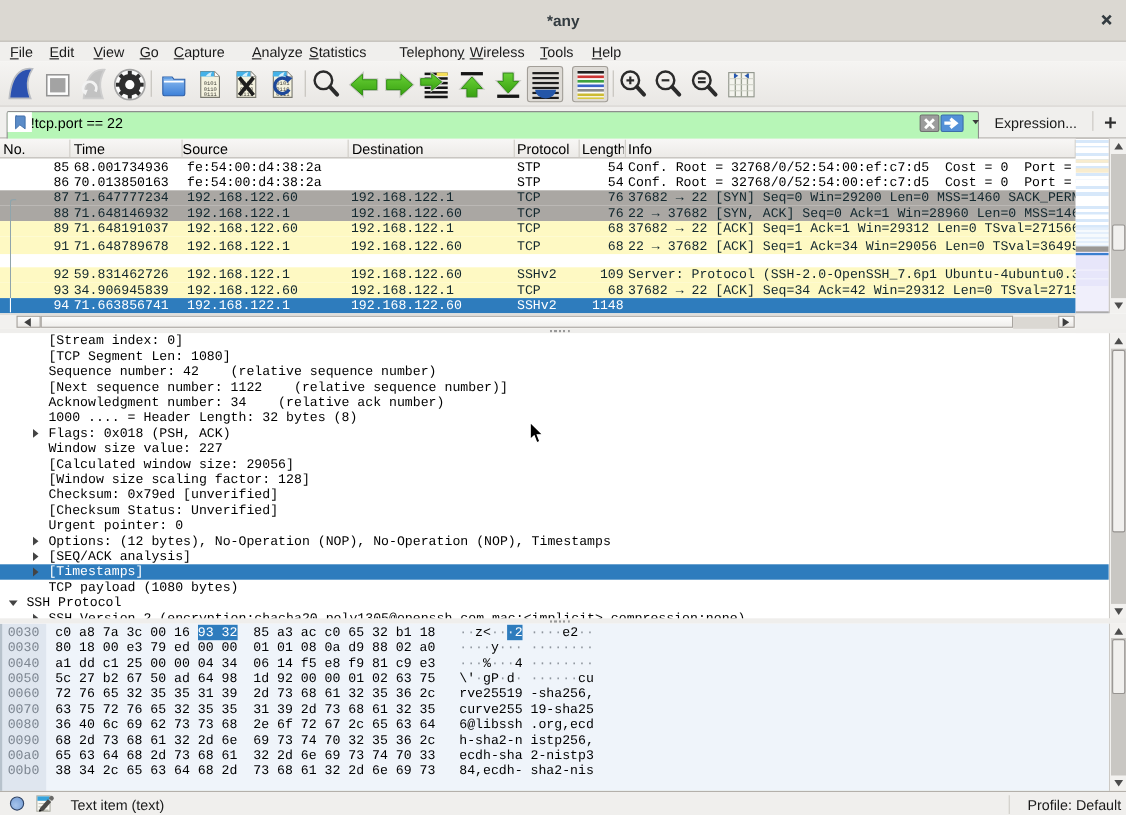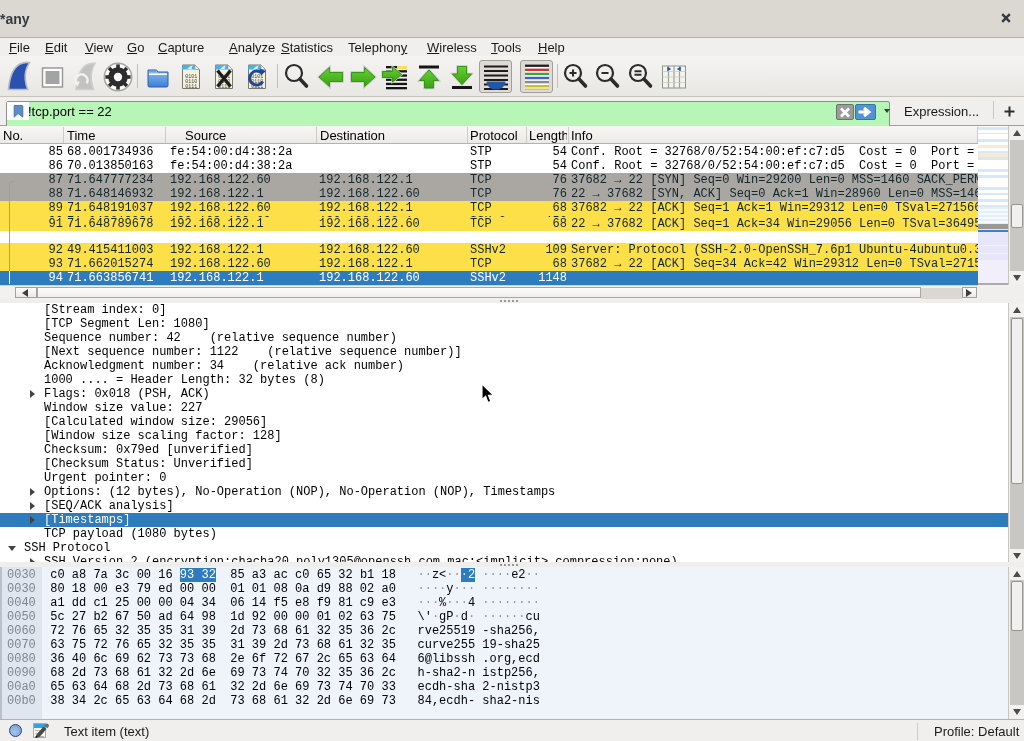--- a/index.html
+++ b/index.html
@@ -1,20 +1,20 @@
 <!DOCTYPE html>
 <html><head><meta charset="utf-8"><style>
 *{margin:0;padding:0;box-sizing:border-box}
 html,body{width:1024px;height:741px;overflow:hidden}
 body{font-family:"Liberation Sans",sans-serif;position:relative;background:#fff;font-size:13px;color:#000}
 .abs{position:absolute}
 .mono{font-family:"Liberation Mono",monospace;font-size:12px;line-height:14px;white-space:pre}
 
 #titlebar{left:0;top:0;width:1024px;height:38px;background:#dbd8d2;border-bottom:1px solid #b6b2ab}
-#titlebar .t{left:0;top:11px;width:1024px;font-weight:bold;font-size:14px;color:#333b40}
+#titlebar .t{left:0;top:11px;width:1024px;text-align:center;font-weight:bold;font-size:14px;color:#333b40}
 
 #menubar{left:0;top:38px;width:1024px;height:18px;background:#f0efed;color:#1a1a1a}
 #menubar span{position:absolute;top:2px}
 #menubar u{text-decoration:underline}
 
 #toolbar{left:0;top:56px;width:1024px;height:41px;background:linear-gradient(#f5f4f2,#e9e7e4);border-bottom:1px solid #c6c3bd}
 .tb{position:absolute;top:5px;width:32px;height:32px}
 .tbsep{position:absolute;top:8px;width:1px;height:24px;background:#c3c0ba}
 .pressed{background:#dedbd6;border:1px solid #a29e98;border-radius:3px}
 
@@ -29,21 +29,21 @@
 
 #rows{left:0;top:145px;width:978px;height:140px;background:#fff;overflow:hidden}
 .prow{position:absolute;left:0;width:978px;height:14px;overflow:hidden}
 .prow span{position:absolute;top:0}
 .c-no{left:0;width:63px;text-align:right}
 .c-time{left:67px}.c-src{left:170px}.c-dst{left:319px}.c-pro{left:470px}
 .c-len{left:480px;width:87px;text-align:right}
 .c-inf{left:571px;width:407px;overflow:hidden}
 .r-w{background:#fff;color:#000}
 .r-g{background:#aaa7a3;color:#12272e}
-.r-l{background:#fde047;color:#12272e}
+.r-l{background:#fef9c3;color:#12272e}
 .r-s{background:#2e7cbd;color:#fff}
 
 #minimap{left:978px;top:127px;width:30px;height:158px}
 .sbv{background:#f2f1ef;border-left:1px solid #c8c5c0}
 .arrow{position:absolute;left:0;width:0;height:0}
 
 #hsb{left:0;top:285px;width:978px;height:14px;background:#f2f1ef;border-top:1px solid #d5d2cd}
 #split1{left:0;top:299px;width:1024px;height:4px;background:#efeeec}
 #details{left:0;top:303px;width:1008px;height:259px;background:#fff;overflow:hidden}
 .dline{position:absolute;left:0;width:1008px;height:14px;color:#000}
@@ -67,21 +67,21 @@
     </svg>
   </div>
 <div class="abs" id="menubar">
 <span style="left:9px"><u>F</u>ile</span>
 <span style="left:45px"><u>E</u>dit</span>
 <span style="left:85px"><u>V</u>iew</span>
 <span style="left:127px"><u>G</u>o</span>
 <span style="left:158px"><u>C</u>apture</span>
 <span style="left:229px"><u>A</u>nalyze</span>
 <span style="left:281px"><u>S</u>tatistics</span>
-<span style="left:348px">Telephon<u>y</u></span>
+<span style="left:363px">Telephon<u>y</u></span>
 <span style="left:427px"><u>W</u>ireless</span>
 <span style="left:491px"><u>T</u>ools</span>
 <span style="left:538px"><u>H</u>elp</span>
 </div>
 <div class="abs" id="toolbar">
 <svg class="tb" style="left:4px" viewBox="0 0 32 32">
       <path d="M4.5,28.5 C5.5,16 9.5,6.5 16,3 C20.5,0.8 25.5,1.6 25.5,1.6 C21.5,8 20.8,14 21.3,18.5 C21.8,23.5 23.8,28.5 23.8,28.5 Z" fill="#2b51b0" stroke="#b9bcc2" stroke-width="1.6"></path>
     </svg>
 <svg class="tb" style="left:36px" viewBox="0 0 32 32">
       <rect x="6.5" y="7" width="20" height="19" fill="#fdfdfd" stroke="#949494" stroke-width="1.4"></rect>
@@ -274,43 +274,43 @@
   </div>
   <span class="abs" style="left:904px;top:7px;color:#1a1a1a">Expression...</span>
   <div class="abs" style="left:993px;top:4px;width:1px;height:18px;background:#c9c6c1"></div>
   <svg style="left:1004px;top:9px" width="11" height="11" viewBox="0 0 11 11">
       <path d="M5.5,0.5 V10.5 M0.5,5.5 H10.5" stroke="#2e2e2e" stroke-width="2"></path>
     </svg>
 </div>
 <div class="abs" id="plhead">
 <span style="left:3px">No.</span>
     <span style="left:67px">Time</span>
-    <span style="left:185px">Source</span>
+    <span style="left:166px">Source</span>
     <span style="left:320px">Destination</span>
     <span style="left:470px">Protocol</span>
     <span style="left:529px;width:38px;overflow:hidden">Length</span>
     <span style="left:571px">Info</span>
 <i style="left:63px"></i>
     <i style="left:165px"></i>
     <i style="left:316px"></i>
     <i style="left:467px"></i>
     <i style="left:526px"></i>
     <i style="left:568px"></i>
     <i style="left:977px"></i>
 </div>
 <div class="abs mono" id="rows">
 <div class="prow r-w" style="top:0"><span class="c-no">85</span><span class="c-time">68.001734936</span><span class="c-src">fe:54:00:d4:38:2a</span><span class="c-pro">STP</span><span class="c-len">54</span><span class="c-inf">Conf. Root = 32768/0/52:54:00:ef:c7:d5  Cost = 0  Port = 0x8001</span></div>
 <div class="prow r-w" style="top:14px"><span class="c-no">86</span><span class="c-time">70.013850163</span><span class="c-src">fe:54:00:d4:38:2a</span><span class="c-pro">STP</span><span class="c-len">54</span><span class="c-inf">Conf. Root = 32768/0/52:54:00:ef:c7:d5  Cost = 0  Port = 0x8001</span></div>
 <div class="prow r-g" style="top:28px"><span class="c-no">87</span><span class="c-time">71.647777234</span><span class="c-src">192.168.122.60</span><span class="c-dst">192.168.122.1</span><span class="c-pro">TCP</span><span class="c-len">76</span><span class="c-inf">37682 → 22 [SYN] Seq=0 Win=29200 Len=0 MSS=1460 SACK_PERM=1 TSval=271566497</span></div>
 <div class="prow r-g" style="top:42px"><span class="c-no">88</span><span class="c-time">71.648146932</span><span class="c-src">192.168.122.1</span><span class="c-dst">192.168.122.60</span><span class="c-pro">TCP</span><span class="c-len">76</span><span class="c-inf">22 → 37682 [SYN, ACK] Seq=0 Ack=1 Win=28960 Len=0 MSS=1460 SACK_PERM=1 TSva</span></div>
 <div class="prow r-l" style="top:56px"><span class="c-no">89</span><span class="c-time">71.648191037</span><span class="c-src">192.168.122.60</span><span class="c-dst">192.168.122.1</span><span class="c-pro">TCP</span><span class="c-len">68</span><span class="c-inf">37682 → 22 [ACK] Seq=1 Ack=1 Win=29312 Len=0 TSval=2715664973 TSecr=3649553</span></div>
 <div class="prow r-l" style="top:70px"><span class="c-no">90</span><span class="c-time">71.648618924</span><span class="c-src">192.168.122.60</span><span class="c-dst">192.168.122.1</span><span class="c-pro">SSHv2</span><span class="c-len">156</span></div>
 <div class="prow r-l" style="top:72px"><span class="c-no">91</span><span class="c-time">71.648789678</span><span class="c-src">192.168.122.1</span><span class="c-dst">192.168.122.60</span><span class="c-pro">TCP</span><span class="c-len">68</span><span class="c-inf">22 → 37682 [ACK] Seq=1 Ack=34 Win=29056 Len=0 TSval=3649553583 TSecr=271566</span></div>
-<div class="prow r-l" style="top:98px"><span class="c-no">92</span><span class="c-time">49.415411003</span><span class="c-src">192.168.122.1</span><span class="c-dst">192.168.122.60</span><span class="c-pro">SSHv2</span><span class="c-len">109</span><span class="c-inf">Server: Protocol (SSH-2.0-OpenSSH_7.6p1 Ubuntu-4ubuntu0.3)</span></div>
-<div class="prow r-l" style="top:112px"><span class="c-no">93</span><span class="c-time">71.662015274</span><span class="c-src">192.168.122.60</span><span class="c-dst">192.168.122.1</span><span class="c-pro">TCP</span><span class="c-len">68</span><span class="c-inf">37682 → 22 [ACK] Seq=34 Ack=42 Win=29312 Len=0 TSval=2715664986 TSecr=36495</span></div>
+<div class="prow r-l" style="top:98px"><span class="c-no">92</span><span class="c-time">59.831462726</span><span class="c-src">192.168.122.1</span><span class="c-dst">192.168.122.60</span><span class="c-pro">SSHv2</span><span class="c-len">109</span><span class="c-inf">Server: Protocol (SSH-2.0-OpenSSH_7.6p1 Ubuntu-4ubuntu0.3)</span></div>
+<div class="prow r-l" style="top:112px"><span class="c-no">93</span><span class="c-time">34.906945839</span><span class="c-src">192.168.122.60</span><span class="c-dst">192.168.122.1</span><span class="c-pro">TCP</span><span class="c-len">68</span><span class="c-inf">37682 → 22 [ACK] Seq=34 Ack=42 Win=29312 Len=0 TSval=2715664986 TSecr=36495</span></div>
 <div class="prow r-s" style="top:126px"><span class="c-no">94</span><span class="c-time">71.663856741</span><span class="c-src">192.168.122.1</span><span class="c-dst">192.168.122.60</span><span class="c-pro">SSHv2</span><span class="c-len">1148</span></div>
 <div class="abs" style="left:9px;top:36px;width:6px;height:90px;border-left:1px solid #8fa5ac;border-top:1px solid #8fa5ac;border-top-left-radius:3px"></div><div class="abs" style="left:9px;top:126px;width:1px;height:13px;background:#fff"></div>
 </div>
 <div class="abs" id="minimap">
 <div class="abs" style="left:0;top:0;width:30px;height:97px;background:repeating-linear-gradient(180deg,#d7e8fa 0px,#d7e8fa 3px,#ffffff 3px,#ffffff 6px)"></div>
 <div class="abs" style="left:0;top:7px;width:30px;height:4px;background:#fff"></div>
 <div class="abs" style="left:0;top:18px;width:30px;height:3px;background:#f8ecce"></div>
 <div class="abs" style="left:0;top:26px;width:30px;height:4px;background:#f8ecce"></div>
 <div class="abs" style="left:0;top:36px;width:30px;height:4px;background:#fff"></div>
 <div class="abs" style="left:0;top:52px;width:30px;height:5px;background:#fff"></div>

